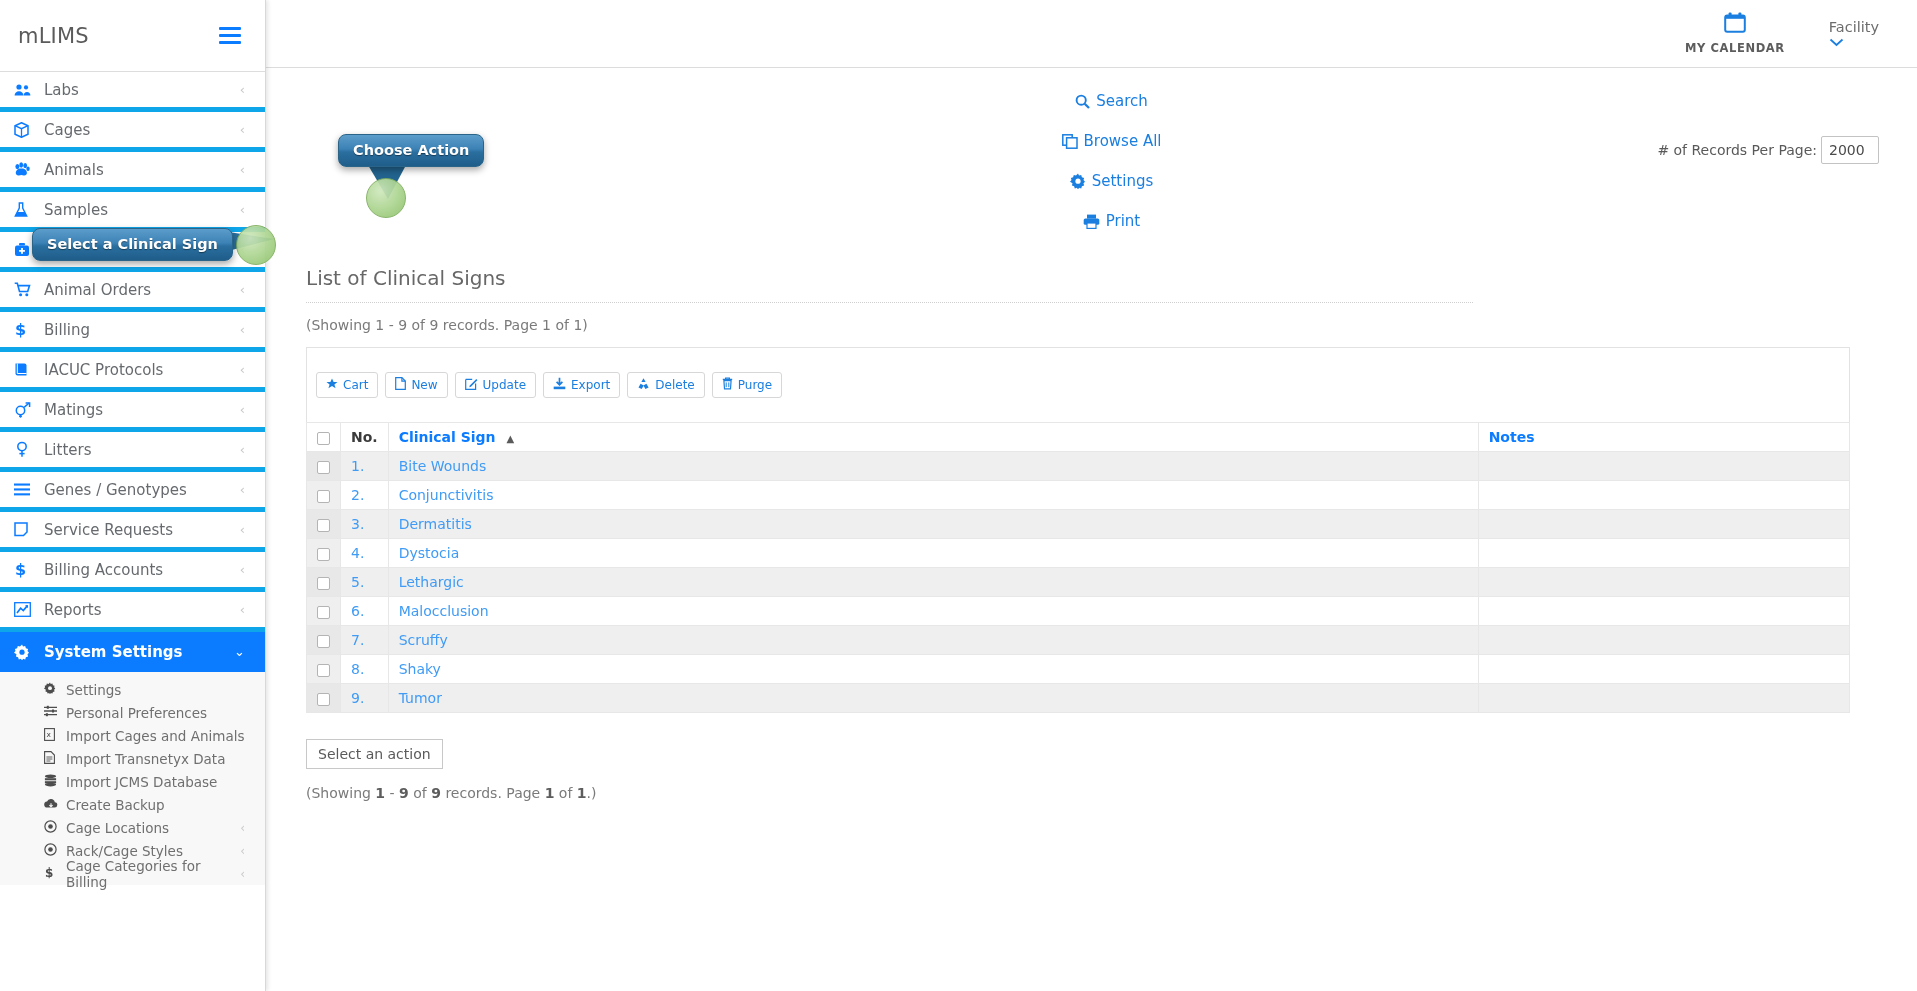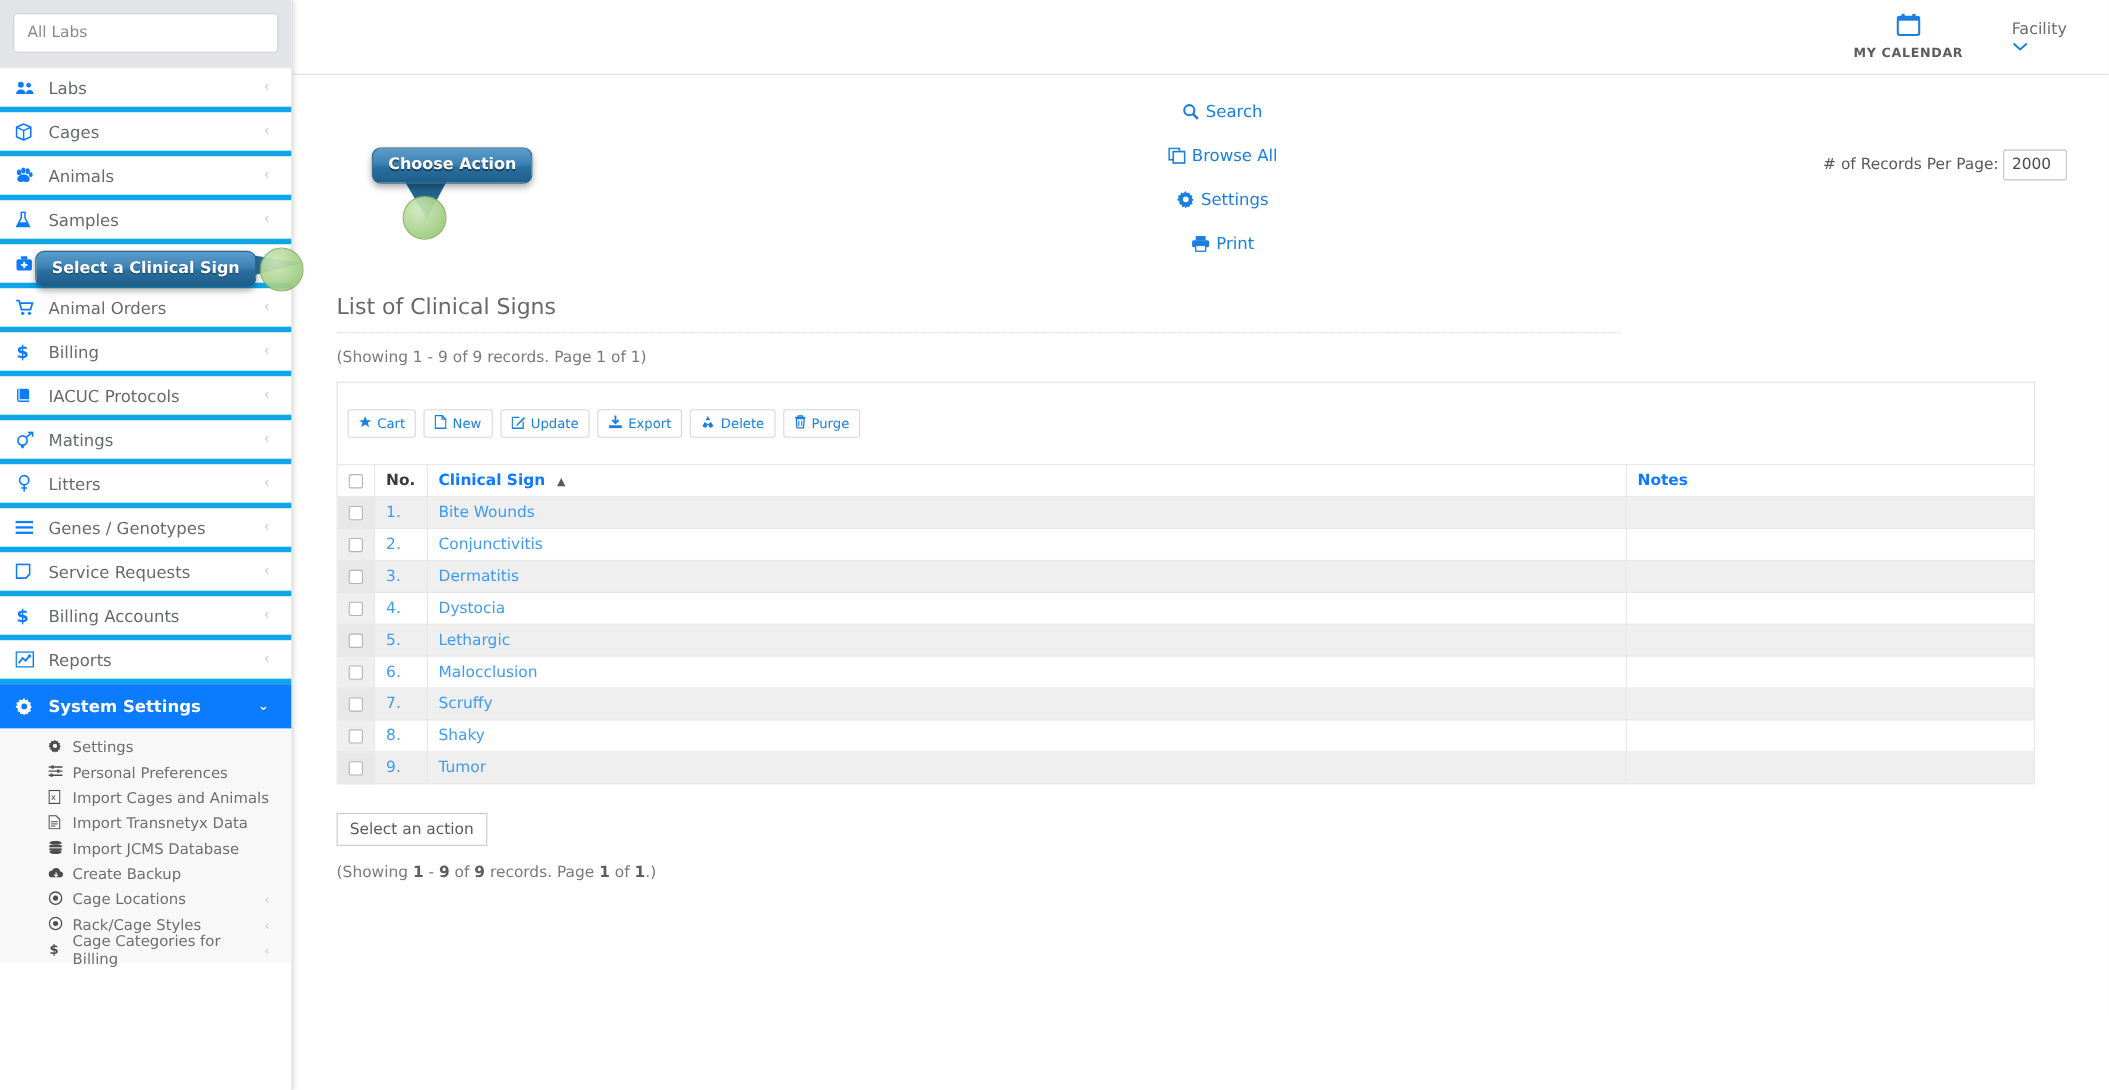--- a/index.html
+++ b/index.html
@@ -252,24 +252,29 @@
   #tip-sign   { left: 32px;  top: 228px; }
   #dot-sign   { left: 236px; top: 225px; }
 </style>
 </head>
 <body>
 
 <div id="app">
 
   <div id="sidebar">
 
-
-    <div class="labs-filter-wrap">
-      <div class="labs-filter">All Labs</div>
+    <div class="brand-bar">
+      <div class="brand-title">mLIMS</div>
+      <div class="hamburger">
+        <span></span>
+          <span></span>
+          <span></span>
+      </div>
     </div>
+
 
     <div class="nav-list">
 
       <div class="nav-item">
         <span class="ic">
           <svg width="17" height="14" viewBox="0 0 17 14">
               <circle cx="5" cy="4" r="2.6" fill="#0b7bff"></circle>
               <circle cx="12" cy="4.4" r="2.1" fill="#0b7bff"></circle>
               <path d="M0.6 12.5c0-2.6 2-4.2 4.4-4.2s4.4 1.6 4.4 4.2z" fill="#0b7bff"></path>
               <path d="M9.6 12.5c0-2.2 1.4-3.6 3.4-3.6s3.4 1.4 3.4 3.6z" fill="#0b7bff"></path>

